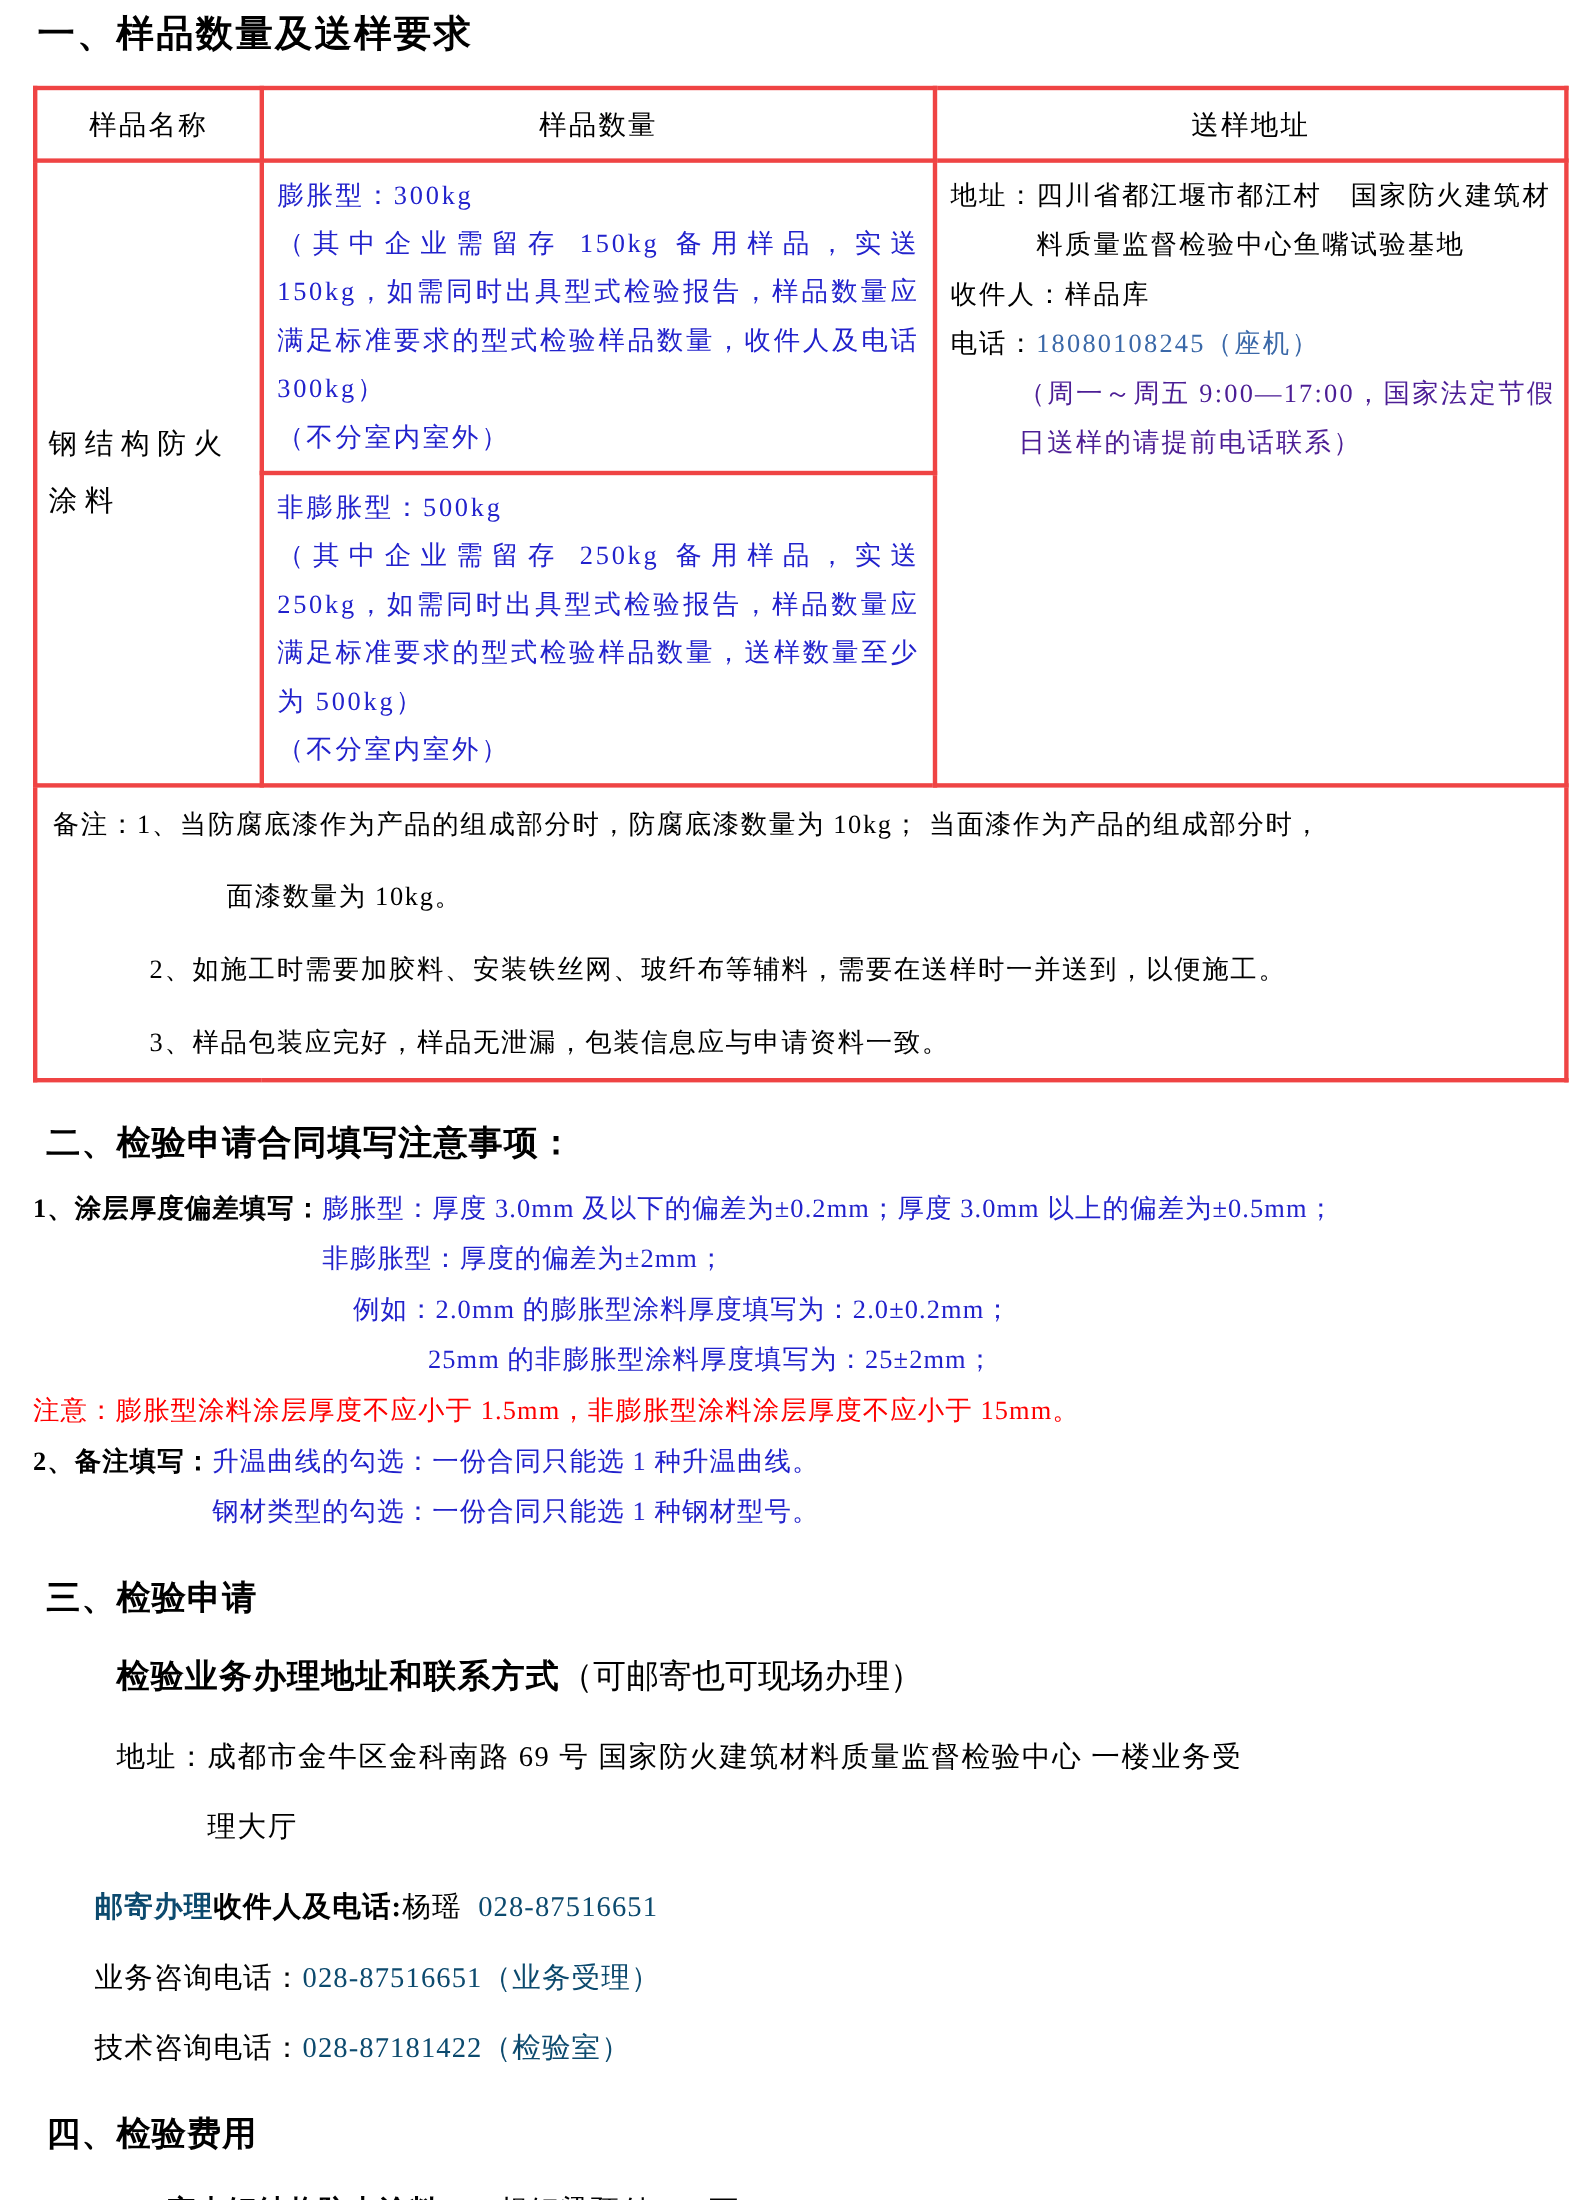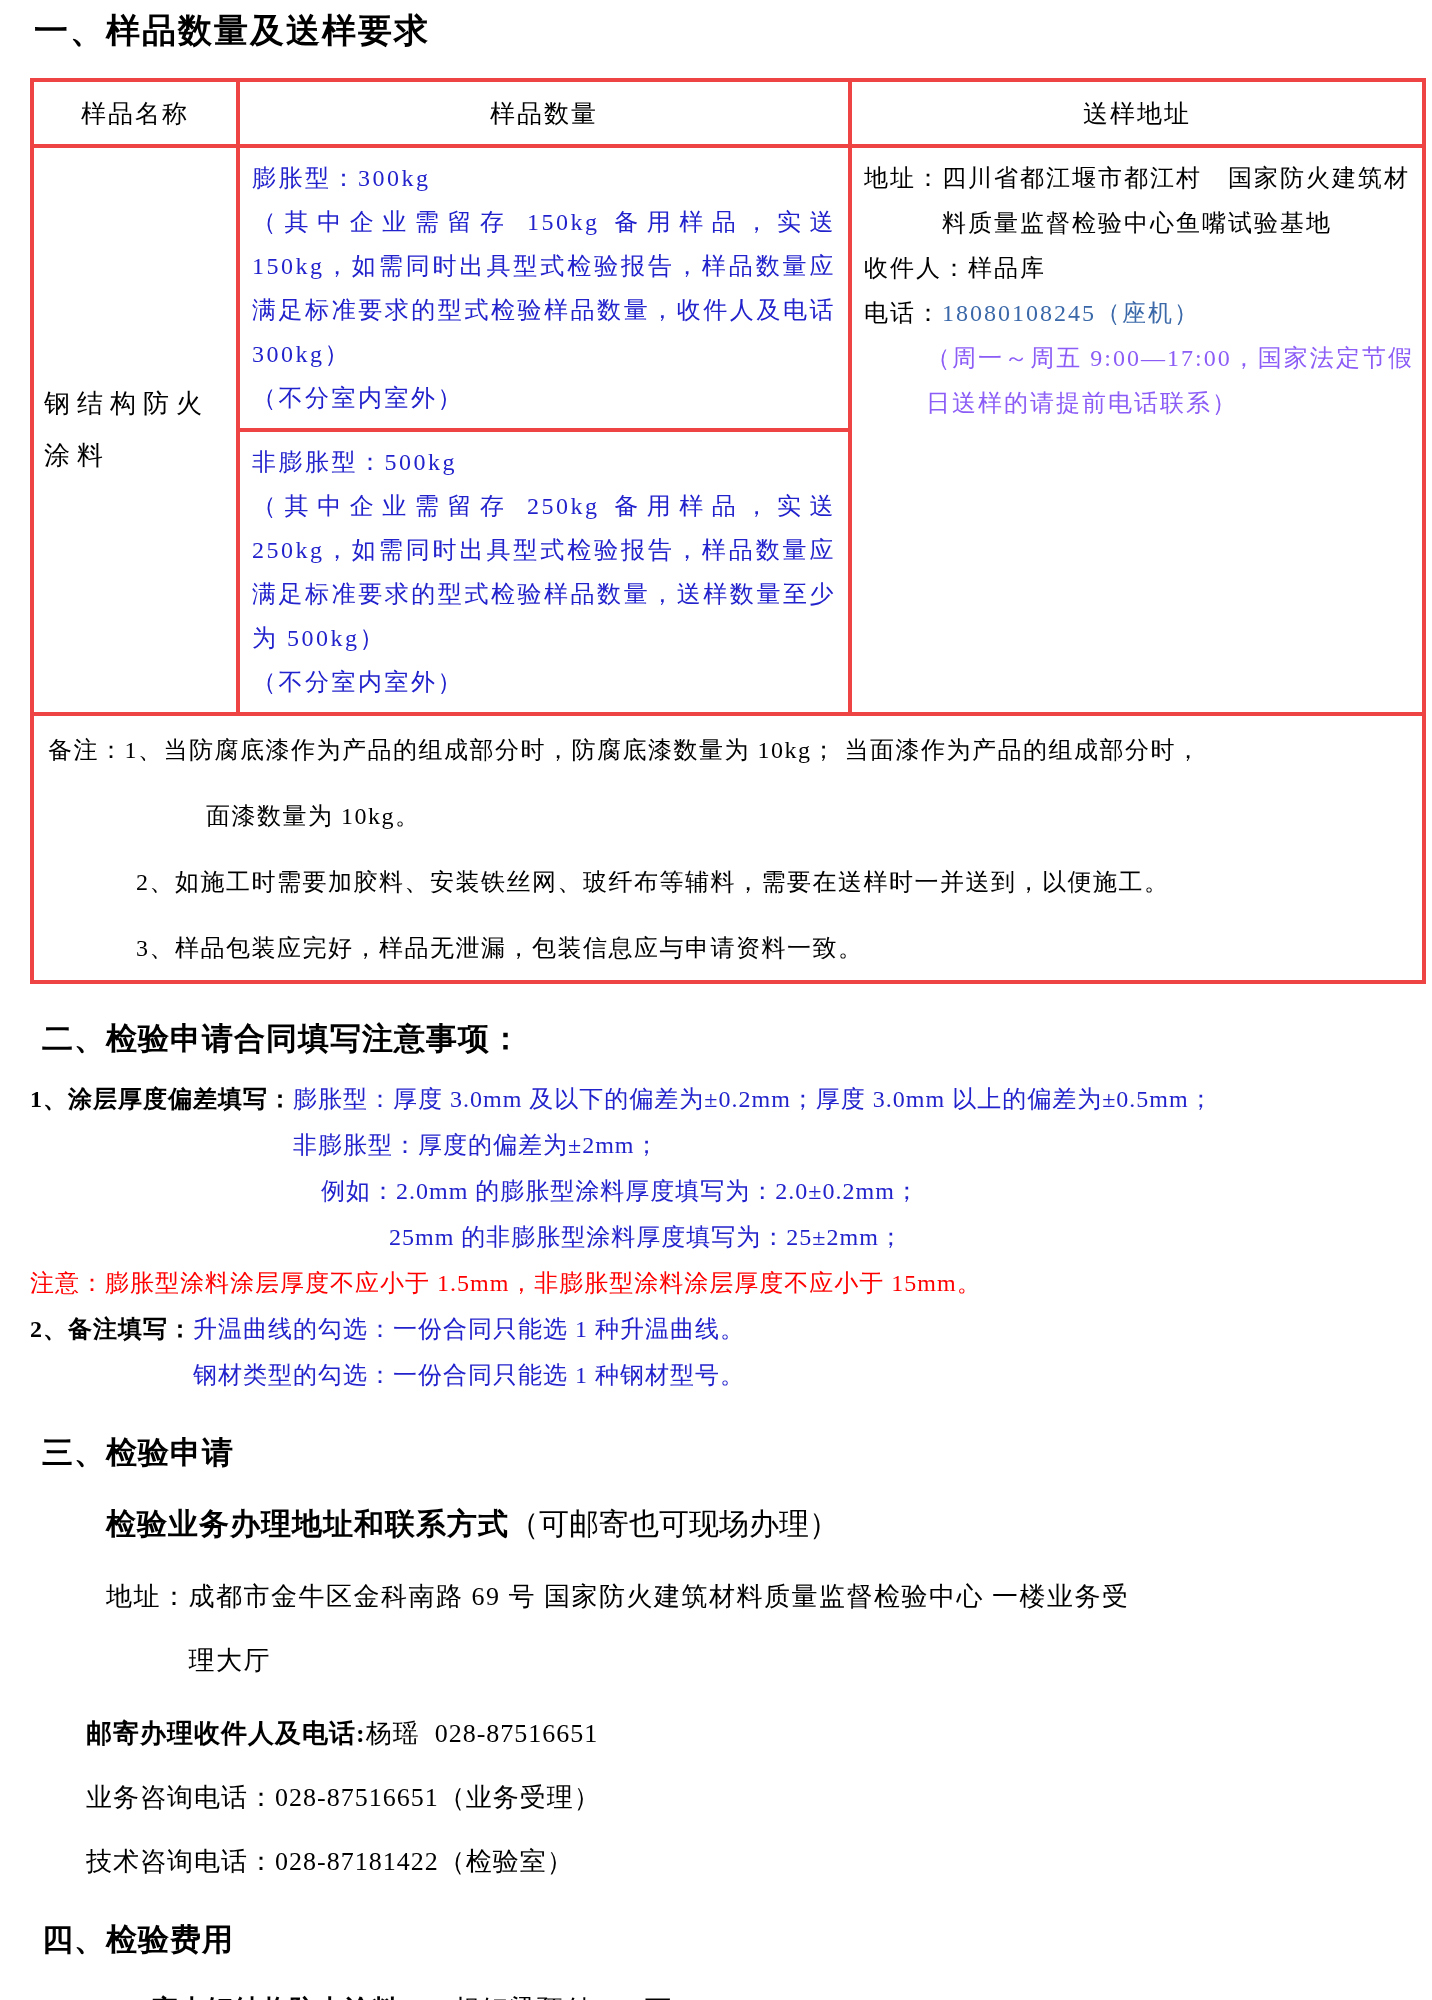--- a/index.html
+++ b/index.html
@@ -24,21 +24,21 @@
   td.name-cell{vertical-align:middle;padding:6px 10px;border-radius:31px;}
   .name-inner{font-size:26px;letter-spacing:7px;line-height:52px;width:170px;}
   td.qty-cell{vertical-align:top;padding:8px 12px;}
   .qty-cell p{margin:0;font-size:24px;line-height:44px;letter-spacing:2.5px;
     color:#2222cc;text-align:justify;}
   td.addr-cell{vertical-align:top;padding:8px 8px 8px 12px;}
   .addr-cell{font-size:24px;line-height:45px;letter-spacing:2px;}
   .hang{display:flex;}
   .hang .lbl{white-space:nowrap;}
   .steel{color:#3a68a8;}
-  .phone-note{padding-left:62px;color:#8b5cf6;text-align:justify;}
+  .phone-note{padding-left:62px;color:#4c1d95;text-align:justify;}
 
   td.notes-cell{vertical-align:top;padding:12px 14px 10px 14px;border-radius:16px;}
   .notes-cell div{font-size:24px;line-height:44px;letter-spacing:1.5px;}
   .note-cont{padding-left:158px;margin-top:22px;}
   .note-ind{padding-left:88px;margin-top:22px;}
 
   
   .s2-row{display:flex;align-items:flex-start;font-size:24px;line-height:46px;margin-top:0;font-family:Liberation Serif, serif;}
   .s2-first{margin-top:16px;}
   .s2-label{font-weight:bold;white-space:nowrap;letter-spacing:1px;}
@@ -46,21 +46,21 @@
   .s2-l3{padding-left:28px;}
   .s2-l4{padding-left:96px;}
   .warning{color:#fe0000;font-size:24px;line-height:46px;letter-spacing:1px;}
 
   
   .s3-sub{margin:30px 0 0 76px;font-size:30px;}
   .s3-sub .b{font-weight:bold;letter-spacing:1px;}
   .s3-addr{display:flex;margin:20px 0 0 76px;font-size:26px;line-height:64px;letter-spacing:1.5px;}
   .s3-addr .lbl{white-space:nowrap;}
   .contact{margin:18px 0 0 56px;font-size:26px;line-height:46px;letter-spacing:1px;}
-  .blue{color:#000000;}
+  .blue{color:#0c4a6e;}
   .b{font-weight:bold;}
 
   
   .s4-line{margin:26px 0 0 122px;font-size:26px;line-height:46px;letter-spacing:1.5px;}
 </style>
 </head>
 <body>
 
 <div class="page">
 

